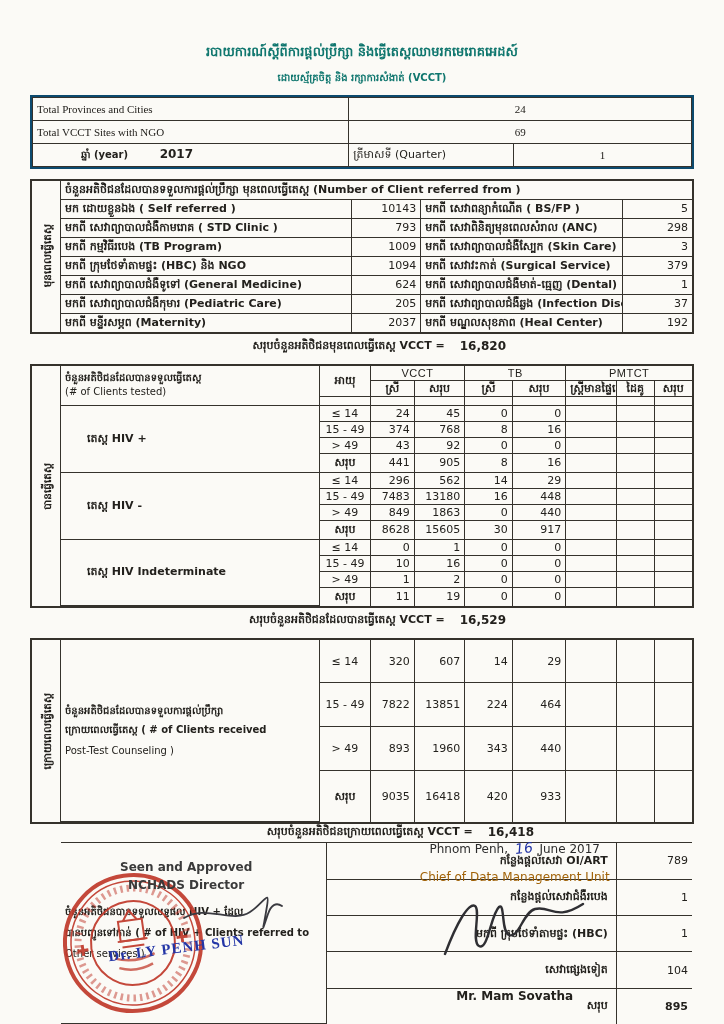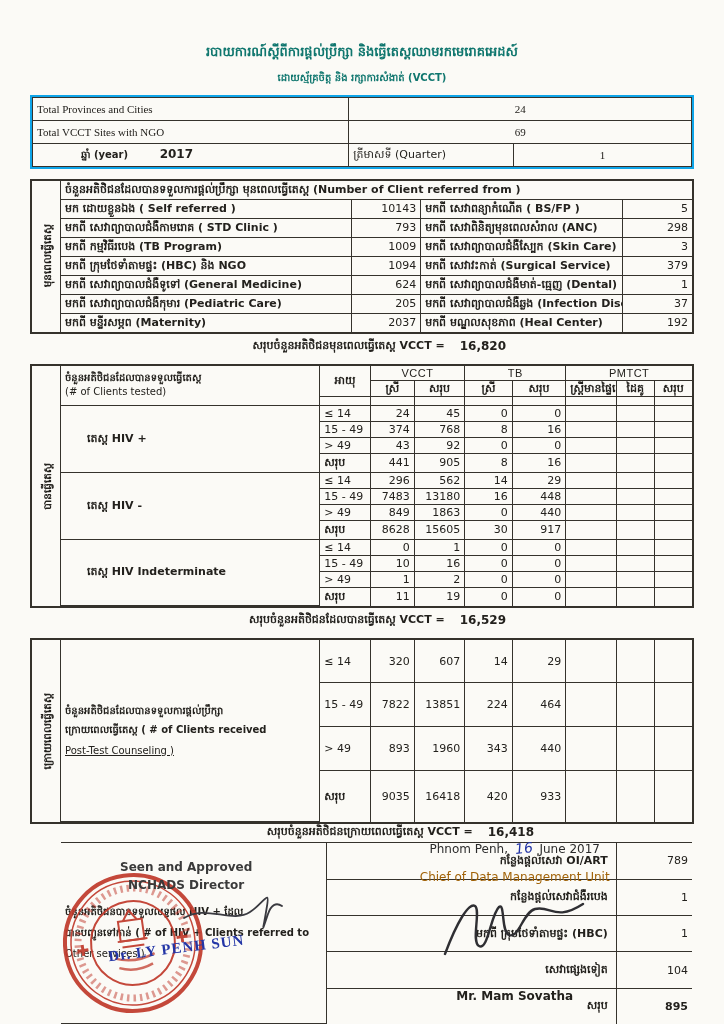--- a/index.html
+++ b/index.html
@@ -12,21 +12,21 @@
   .title .l2{margin-top:8px;font-size:10px;}
 
   table.t{border-collapse:collapse;width:100%;table-layout:fixed;}
   table.t td{border:1px solid #35322c;padding:1px 4px;font-size:11px;vertical-align:middle;overflow:hidden;white-space:nowrap;}
   .serif{font-family:"Liberation Serif","DejaVu Serif",serif;font-size:13.5px;}
   .center{text-align:center;}
   .num{text-align:right;font-size:11.5px;padding-right:5px;}
   .bold{font-weight:bold;}
   .kl{font-weight:bold;font-size:10px;padding-left:44px;}
 
-  .info-wrap{margin-top:10px;border:2px solid #0ea5e9;}
+  .info-wrap{margin-top:10px;border:2px solid #0c4a6e;}
   .info-wrap td{height:20px;}
 
   .section{display:flex;border:2px solid #35322c;margin-top:10px;}
   .strip{width:28px;border-right:1px solid #35322c;display:flex;align-items:center;justify-content:center;flex:none;}
   .vlabel{writing-mode:vertical-rl;transform:rotate(180deg);font-weight:bold;font-size:10.5px;white-space:nowrap;}
   .content{flex:1;min-width:0;}
   .section table.t{height:100%;}
   .section table.t td{border-width:1px;}
   .section table.t tr td:last-child{border-right:none;}
   .section table.t tr td:first-child{border-left:none;}
@@ -34,21 +34,21 @@
   .section table.t tr:last-child td{border-bottom:none;}
 
   .total-row{display:flex;justify-content:flex-end;align-items:center;gap:15px;
     font-weight:bold;font-size:11px;margin:4px 0 0 0;padding-right:188px;}
   .total-row .tv{font-size:12px;}
   .total-inset{padding-right:158px;margin:2px 0;}
 
   .hdr-km{font-size:10px;font-weight:bold;white-space:normal;line-height:1.35;}
   .ghdr{font-size:9.5px;text-align:center;font-family:"Liberation Sans",sans-serif;letter-spacing:.5px;}
   .sub{font-size:10px;font-weight:bold;text-align:center;white-space:normal;line-height:1.2;}
-  .agec{text-align:left;font-size:10.5px;}
+  .agec{text-align:center;font-size:10.5px;}
   .gl{font-weight:bold;font-size:11px;padding-left:26px !important;}
   td.wrap{white-space:normal;line-height:1.5;}
   .thin td{height:6px;padding:0;}
   .rlab{text-align:right;font-weight:bold;font-size:10.5px;padding-right:8px !important;}
 
   .footer{display:flex;margin-top:16px;height:190px;}
   .f-left{width:46%;position:relative;}
   .f-right{width:54%;position:relative;text-align:center;font-size:12px;}
   .approved{position:absolute;left:90px;top:18px;text-align:center;font-size:12px;font-weight:bold;color:#3a3a3a;z-index:3;line-height:1.5;}
   .stamp{position:absolute;left:28px;top:28px;z-index:1;opacity:.92;}
@@ -362,21 +362,21 @@
             <col style="width:8.5%">
             <col style="width:8%">
             <col style="width:6%">
             <col style="width:6%">
         </colgroup>
         <tbody>
             <tr>
           <td rowspan="4" class="wrap">
             <div class="hdr-km">ចំនួនអតិថិជនដែលបានទទួលការផ្ដល់ប្រឹក្សា</div>
             <div class="hdr-km" style="margin-top:6px;">ក្រោយពេលធ្វើតេស្ដ ( # of Clients received</div>
-            <div style="font-size:10px;margin-top:6px;text-decoration:underline;">Post-Test Counseling )</div>
+            <div style="font-size:10px;margin-top:6px;">Post-Test Counseling )</div>
           </td>
           <td class="agec">≤ 14</td>
           <td class="num">320</td>
           <td class="num">607</td>
           <td class="num">14</td>
           <td class="num">29</td>
           <td></td>
               <td></td>
               <td></td>
         </tr>

